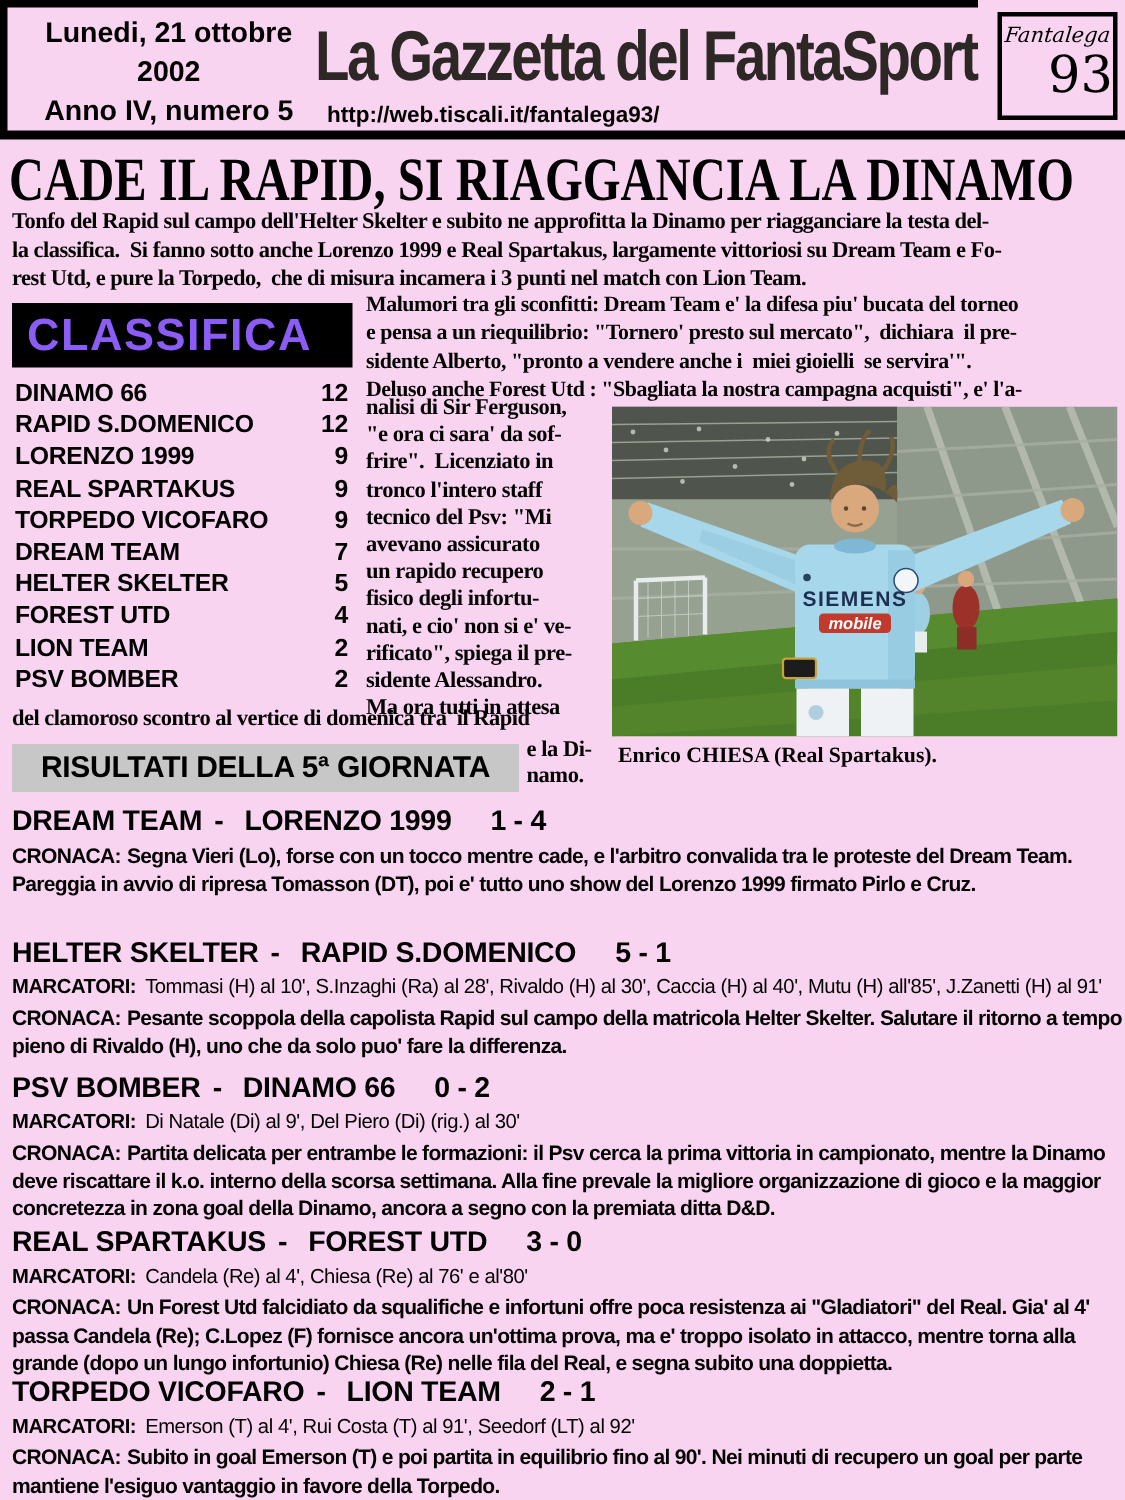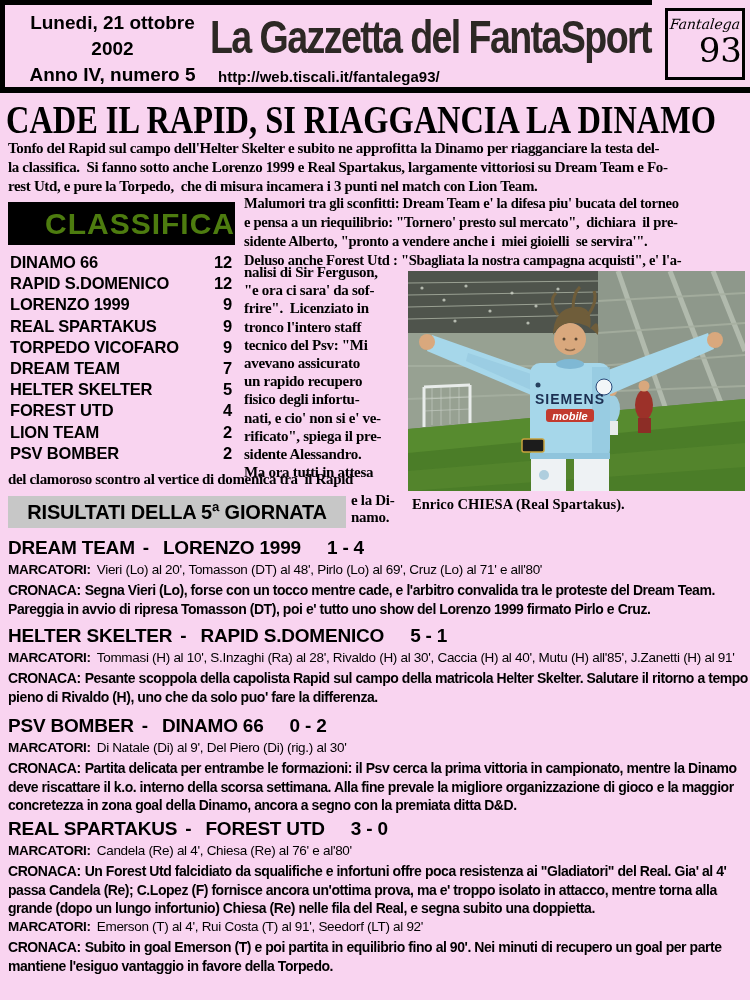--- a/index.html
+++ b/index.html
@@ -30,22 +30,22 @@
   
   .headline{left:6px;top:95px;margin:0;white-space:nowrap;
     font-family:"Liberation Serif",serif;font-weight:bold;font-size:41px;
     letter-spacing:0px;transform:scaleX(0.79);transform-origin:left top;}
   .serifbody{font-family:"Liberation Serif",serif;font-weight:bold;
     white-space:pre;overflow:hidden;}
   .lead{left:8px;top:139px;width:740px;font-size:15px;line-height:19px;
     letter-spacing:-0.35px;}
   
   .classifica-bar{left:8px;top:202px;width:227px;height:43px;background:#000;
-    color:#4d7c0f;font-weight:bold;font-size:30px;line-height:43px;
-    box-sizing:border-box;letter-spacing:1px;text-align:right;}
+    color:#8b5cf6;font-weight:bold;font-size:30px;line-height:43px;
+    padding-left:10px;box-sizing:border-box;letter-spacing:1px;}
   .classifica-table{left:10px;top:252px;width:222px;}
   .crow{display:flex;justify-content:space-between;
     font-weight:bold;font-size:16.5px;line-height:21.2px;letter-spacing:-0.2px;}
   
   .intro{left:244px;top:194px;width:502px;font-size:14.6px;line-height:19px;
     letter-spacing:-0.3px;}
   .narrow{left:244px;top:263px;width:166px;font-size:15px;line-height:18.2px;
     letter-spacing:-0.3px;}
   .bottomline{left:8px;top:470px;width:420px;font-size:15px;line-height:19px;
     letter-spacing:-0.35px;}
@@ -259,21 +259,20 @@
         <circle cx="136" cy="204" r="5" fill="#9fc4d8" opacity="0.8"></circle>
       </g>
     </svg>
   </div>
   <div class="abs caption">Enrico CHIESA (Real Spartakus).</div>
 
   <div class="abs banner">RISULTATI DELLA 5ª GIORNATA</div>
 
   <div class="abs match" style="top:537px">
     <div class="mtitle"><span>DREAM TEAM</span><span class="dash">-</span><span class="away">LORENZO 1999</span><span class="score">1 - 4</span></div>
-    <div class="marc"><span class="lbl">MARCATORI:</span><span class="txt">Vieri (Lo) al 20', Tomasson (DT) al 48', Pirlo (Lo) al 69', Cruz (Lo) al 71' e all'80'</span></div>
     <div class="cron"><span>CRONACA:</span><span class="txt">Segna Vieri (Lo), forse con un tocco mentre cade, e l'arbitro convalida tra le proteste del Dream Team. Pareggia in avvio di ripresa Tomasson (DT), poi e' tutto  uno show del Lorenzo 1999 firmato Pirlo e Cruz.</span></div>
   </div>
 
   <div class="abs match" style="top:625px">
     <div class="mtitle"><span>HELTER SKELTER</span><span class="dash">-</span><span class="away">RAPID S.DOMENICO</span><span class="score">5 - 1</span></div>
     <div class="marc"><span class="lbl">MARCATORI:</span><span class="txt">Tommasi (H) al 10', S.Inzaghi (Ra) al 28', Rivaldo (H) al 30', Caccia (H) al 40', Mutu (H) all'85', J.Zanetti (H) al 91'</span></div>
     <div class="cron"><span>CRONACA:</span><span class="txt">Pesante scoppola della capolista Rapid sul campo della matricola Helter Skelter. Salutare il ritorno a tempo pieno di Rivaldo (H), uno che da solo puo' fare la differenza.</span></div>
   </div>
 
   <div class="abs match" style="top:715px">
@@ -282,17 +281,18 @@
     <div class="cron"><span>CRONACA:</span><span class="txt">Partita delicata per entrambe le formazioni: il Psv cerca la prima vittoria in campionato, mentre la Dinamo deve riscattare il k.o. interno della scorsa settimana.  Alla fine prevale la migliore organizzazione  di gioco e la maggior concretezza in zona goal della Dinamo, ancora a segno  con la premiata ditta D&amp;D.</span></div>
   </div>
 
   <div class="abs match" style="top:818px">
     <div class="mtitle"><span>REAL SPARTAKUS</span><span class="dash">-</span><span class="away">FOREST UTD</span><span class="score">3 - 0</span></div>
     <div class="marc"><span class="lbl">MARCATORI:</span><span class="txt">Candela (Re) al 4', Chiesa (Re) al 76' e al'80'</span></div>
     <div class="cron"><span>CRONACA:</span><span class="txt">Un Forest Utd falcidiato da squalifiche e infortuni offre poca resistenza ai "Gladiatori" del Real.  Gia' al 4' passa Candela (Re); C.Lopez (F) fornisce ancora un'ottima prova, ma e' troppo isolato in attacco,  mentre torna alla grande (dopo un lungo infortunio) Chiesa (Re)  nelle fila del Real, e segna subito una doppietta.</span></div>
   </div>
 
   <div class="abs match" style="top:918px">
+    <div class="mtitle"><span>TORPEDO VICOFARO</span><span class="dash">-</span><span class="away">LION TEAM</span><span class="score">2 - 1</span></div>
     <div class="marc"><span class="lbl">MARCATORI:</span><span class="txt">Emerson (T) al 4', Rui Costa (T) al 91', Seedorf (LT)  al 92'</span></div>
     <div class="cron"><span>CRONACA:</span><span class="txt">Subito in goal Emerson (T) e poi partita in equilibrio fino al 90'. Nei minuti di recupero un goal per parte mantiene  l'esiguo vantaggio in favore della Torpedo.</span></div>
   </div>
 
 </div>
 
 </body></html>

